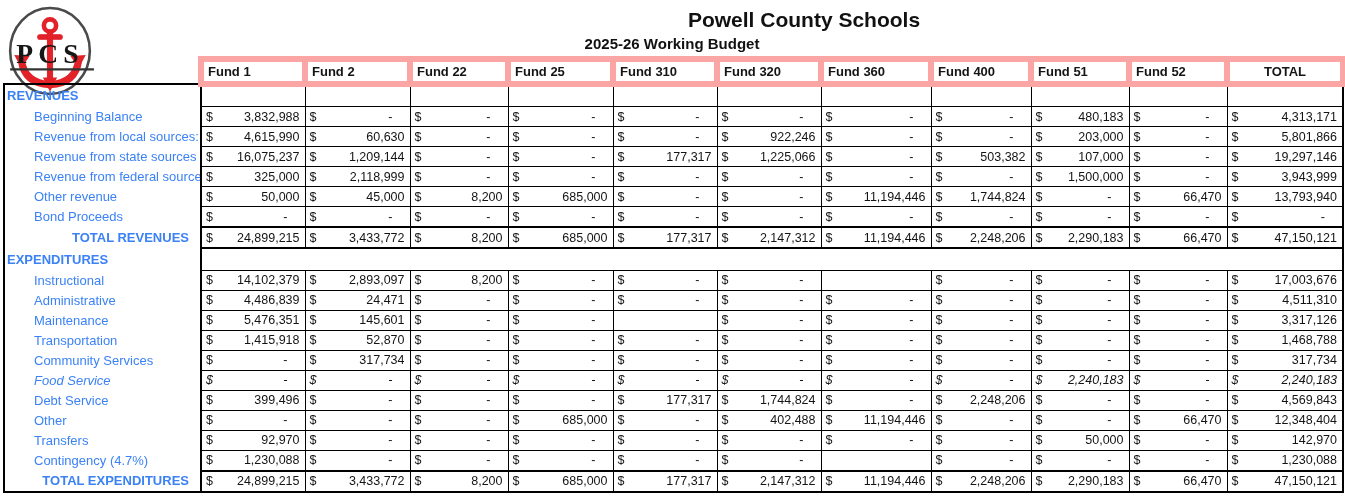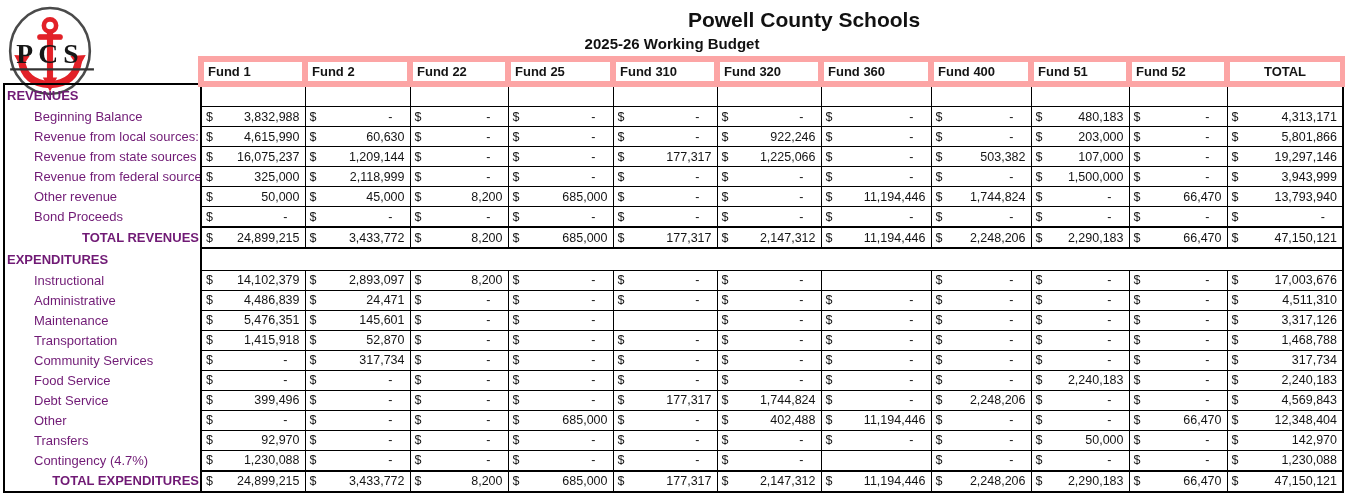--- a/index.html
+++ b/index.html
@@ -24,24 +24,24 @@
   td.fl{border-left:2px solid #000;}
   td.tc{border-right:2px solid #000;}
 
   
   tr.r1 td.gh, tr.r1 td.c{border-top:2px solid #000;}
   td.gh{border:1px solid #000;font-weight:bold;text-align:center;font-size:13px;}
   td.fh{border:6px solid #fca5a5;font-weight:bold;font-size:13px;padding-left:4px;}
   td.th{text-align:center;padding-left:0;}
 
   
-  td.lbl{border-left:2px solid #000;border-right:2px solid #000;font-size:13px;color:#701a75;padding-left:29px;}
+  td.lbl{border-left:2px solid #000;border-right:2px solid #000;font-size:13px;color:#3b82f6;padding-left:29px;}
   td.lbl.sec{font-weight:bold;padding-left:2px;}
   td.lbl.topl{border-top:2px solid #000;}
-  td.lbl.totlbl{font-weight:bold;text-align:right;padding-right:1px;}
+  td.lbl.totlbl{font-weight:bold;text-align:right;padding-right:11px;}
 
   
   .mw{display:flex;justify-content:space-between;align-items:center;padding:0 5px 0 4px;}
   .mw .v.dash{padding-right:12px;}
 
   
   tr.trow td.c{border-top:2px solid #000;border-bottom:2px solid #000;}
 
   
   td.gapcell{border-left:2px solid #000;border-right:2px solid #000;border-top:2px solid #000;border-bottom:1px solid #000;}
@@ -930,21 +930,21 @@
               <span class="v dash">-</span>
             </div>
           </td>
           <td class="c tc">
             <div class="mw">
               <span class="s">$</span>
               <span class="v">317,734</span>
             </div>
           </td>
         </tr>
-        <tr style="height: 19px;">
+        <tr style="height: 19px; font-style: italic;">
           <td class="lbl">Food Service</td>
           <td class="c fl">
             <div class="mw">
               <span class="s">$</span>
               <span class="v dash">-</span>
             </div>
           </td>
           <td class="c">
             <div class="mw">
               <span class="s">$</span>

